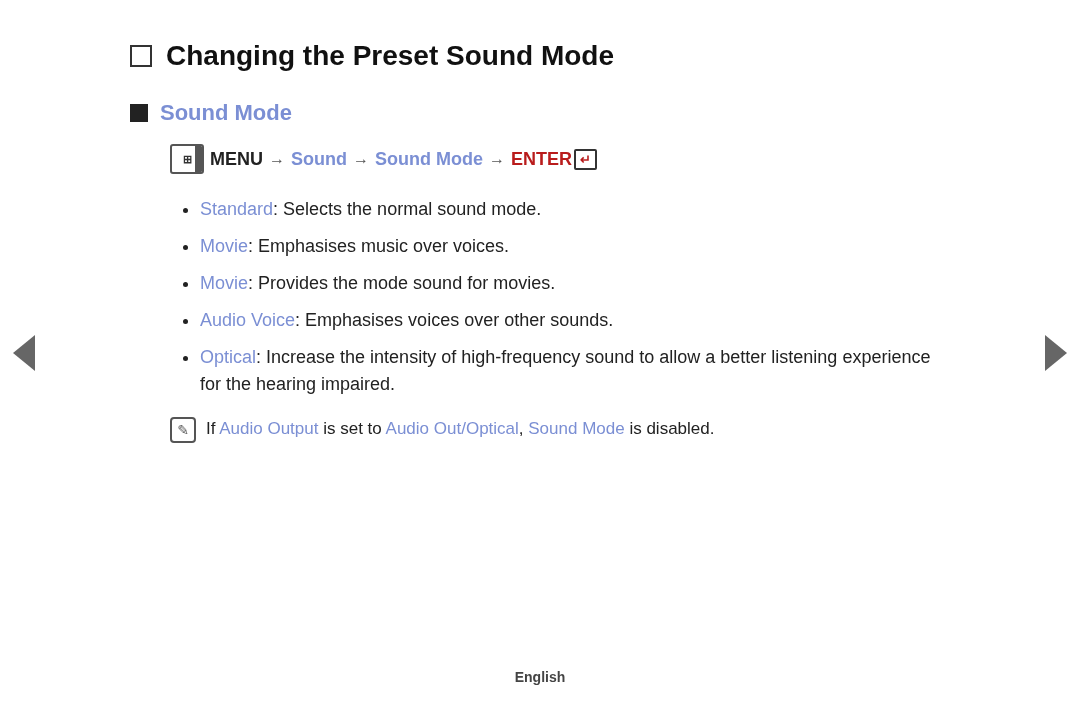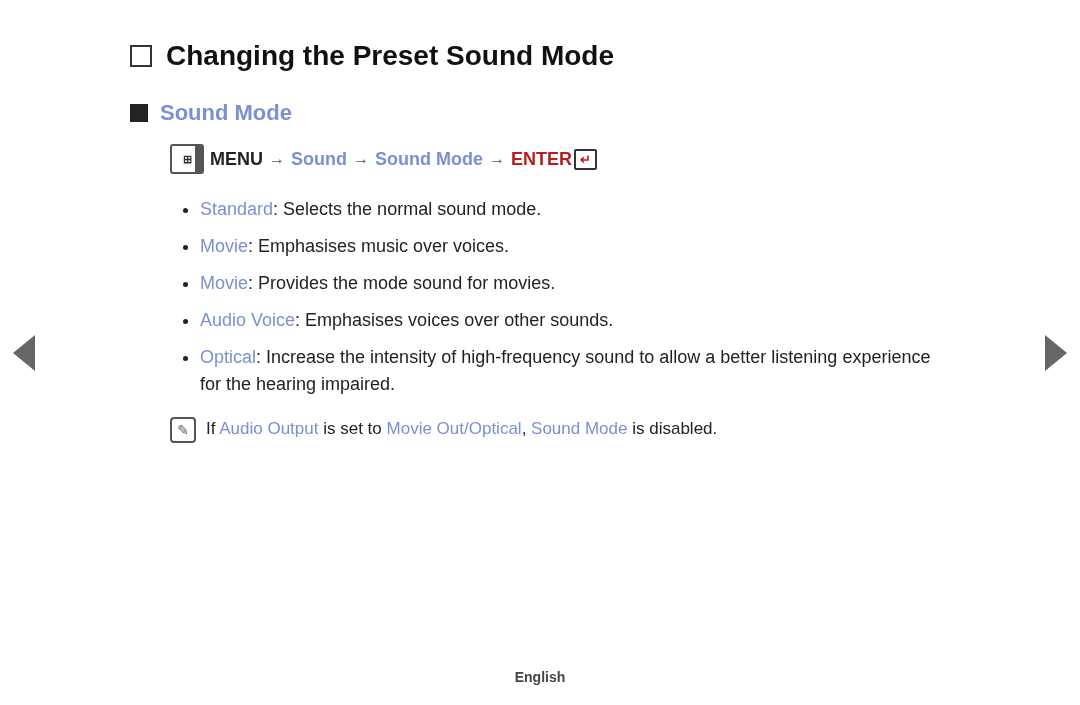--- a/index.html
+++ b/index.html
@@ -274,21 +274,21 @@
       <span class="term">Audio Voice</span><span>: Emphasises voices over other sounds.</span>
     </li>
     <li>
       <span class="term">Optical</span><span>: Increase the intensity of high-frequency sound to allow a better listening experience for the hearing impaired.</span>
     </li>
   </ul>
 
   <div class="note-row">
     <span class="note-icon">✎</span>
     <span>
-      If <span class="term">Audio Output</span> is set to <span class="term">Movie Out/Optical</span>, <span class="term">Sound Mode</span> is disabled.
+      If <span class="term">Audio Output</span> is set to <span class="term">Audio Out/Optical</span>, <span class="term">Sound Mode</span> is disabled.
     </span>
   </div>
 
 </div>
 
 <div class="nav-left">
   <div class="nav-arrow-left"></div>
 </div>
 
 <div class="nav-right">

